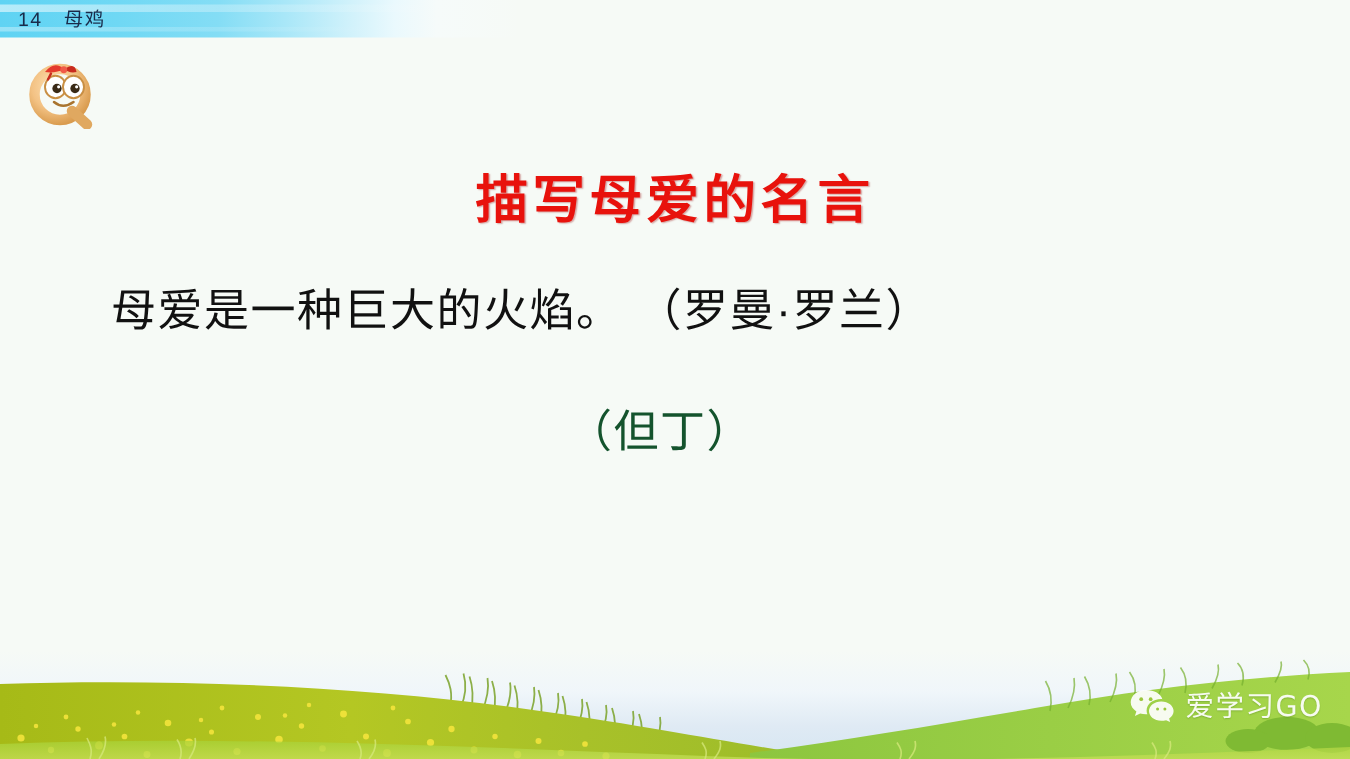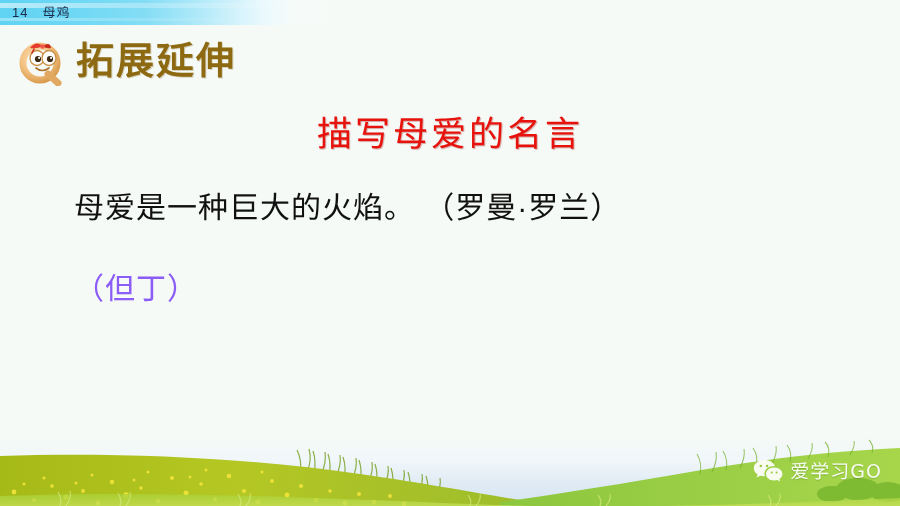--- a/index.html
+++ b/index.html
@@ -96,21 +96,21 @@
 
   
   .red-heading {
     position: absolute;
     left: 0;
     right: 0;
     top: 112px;
     text-align: center;
     font-family: "DejaVu Sans", "Liberation Sans", sans-serif;
     font-size: 35px;
-    font-weight: normal;
+    font-weight: bold;
     line-height: 44px;
     color: #e8120c;
     letter-spacing: 3px;
     text-shadow: 1px 1px 1px rgba(150,10,10,.35);
   }
 
   
   .quotes {
     position: absolute;
     left: 74px;
@@ -125,23 +125,23 @@
     letter-spacing: 1px;
     white-space: pre;
   }
   .quote-1 { margin-bottom: 41px; }
   .quote-2 { margin-bottom: 41px; }
   .quote-3 { margin-bottom: 2px; }
   .attribution {
     font-family: "DejaVu Sans", "Liberation Sans", sans-serif;
     font-size: 30px;
     line-height: 40px;
-    color: #8b5cf6;
+    color: #14532d;
     letter-spacing: 1px;
-    text-align: left;
+    text-align: center;
     padding-right: 58px;
     white-space: pre;
   }
 
   
   .scenery {
     position: absolute;
     left: 0;
     bottom: 0;
     width: 900px;
@@ -223,21 +223,20 @@
         <circle cx="35.1" cy="21.9" r="1.05" fill="#ffffff"></circle>
 
         <path d="M20 32 Q26 37 33 32" stroke="#a9742f" stroke-width="1.7" fill="none" stroke-linecap="round"></path>
 
         <path d="M14 12 Q20 4 27 10 Q21 13 14 12 Z" fill="#e53a2c"></path>
         <path d="M27 10 Q34 5 35 12 Q30 13 27 10 Z" fill="#c92a1e"></path>
         <circle cx="26.5" cy="10.5" r="2.3" fill="#f05a48"></circle>
         <path d="M18 13 L16 17" stroke="#c92a1e" stroke-width="1.6" stroke-linecap="round"></path>
       </svg>
     </span>
-    <span class="section-title">拓展延伸</span>
   </div>
 
   <div class="red-heading">描写母爱的名言</div>
 
   <div class="quotes">
     <div class="quote-line quote-1">母爱是一种巨大的火焰。 （罗曼·罗兰）</div>
     <div class="attribution">（但丁）</div>
   </div>
 
   <div class="scenery">

